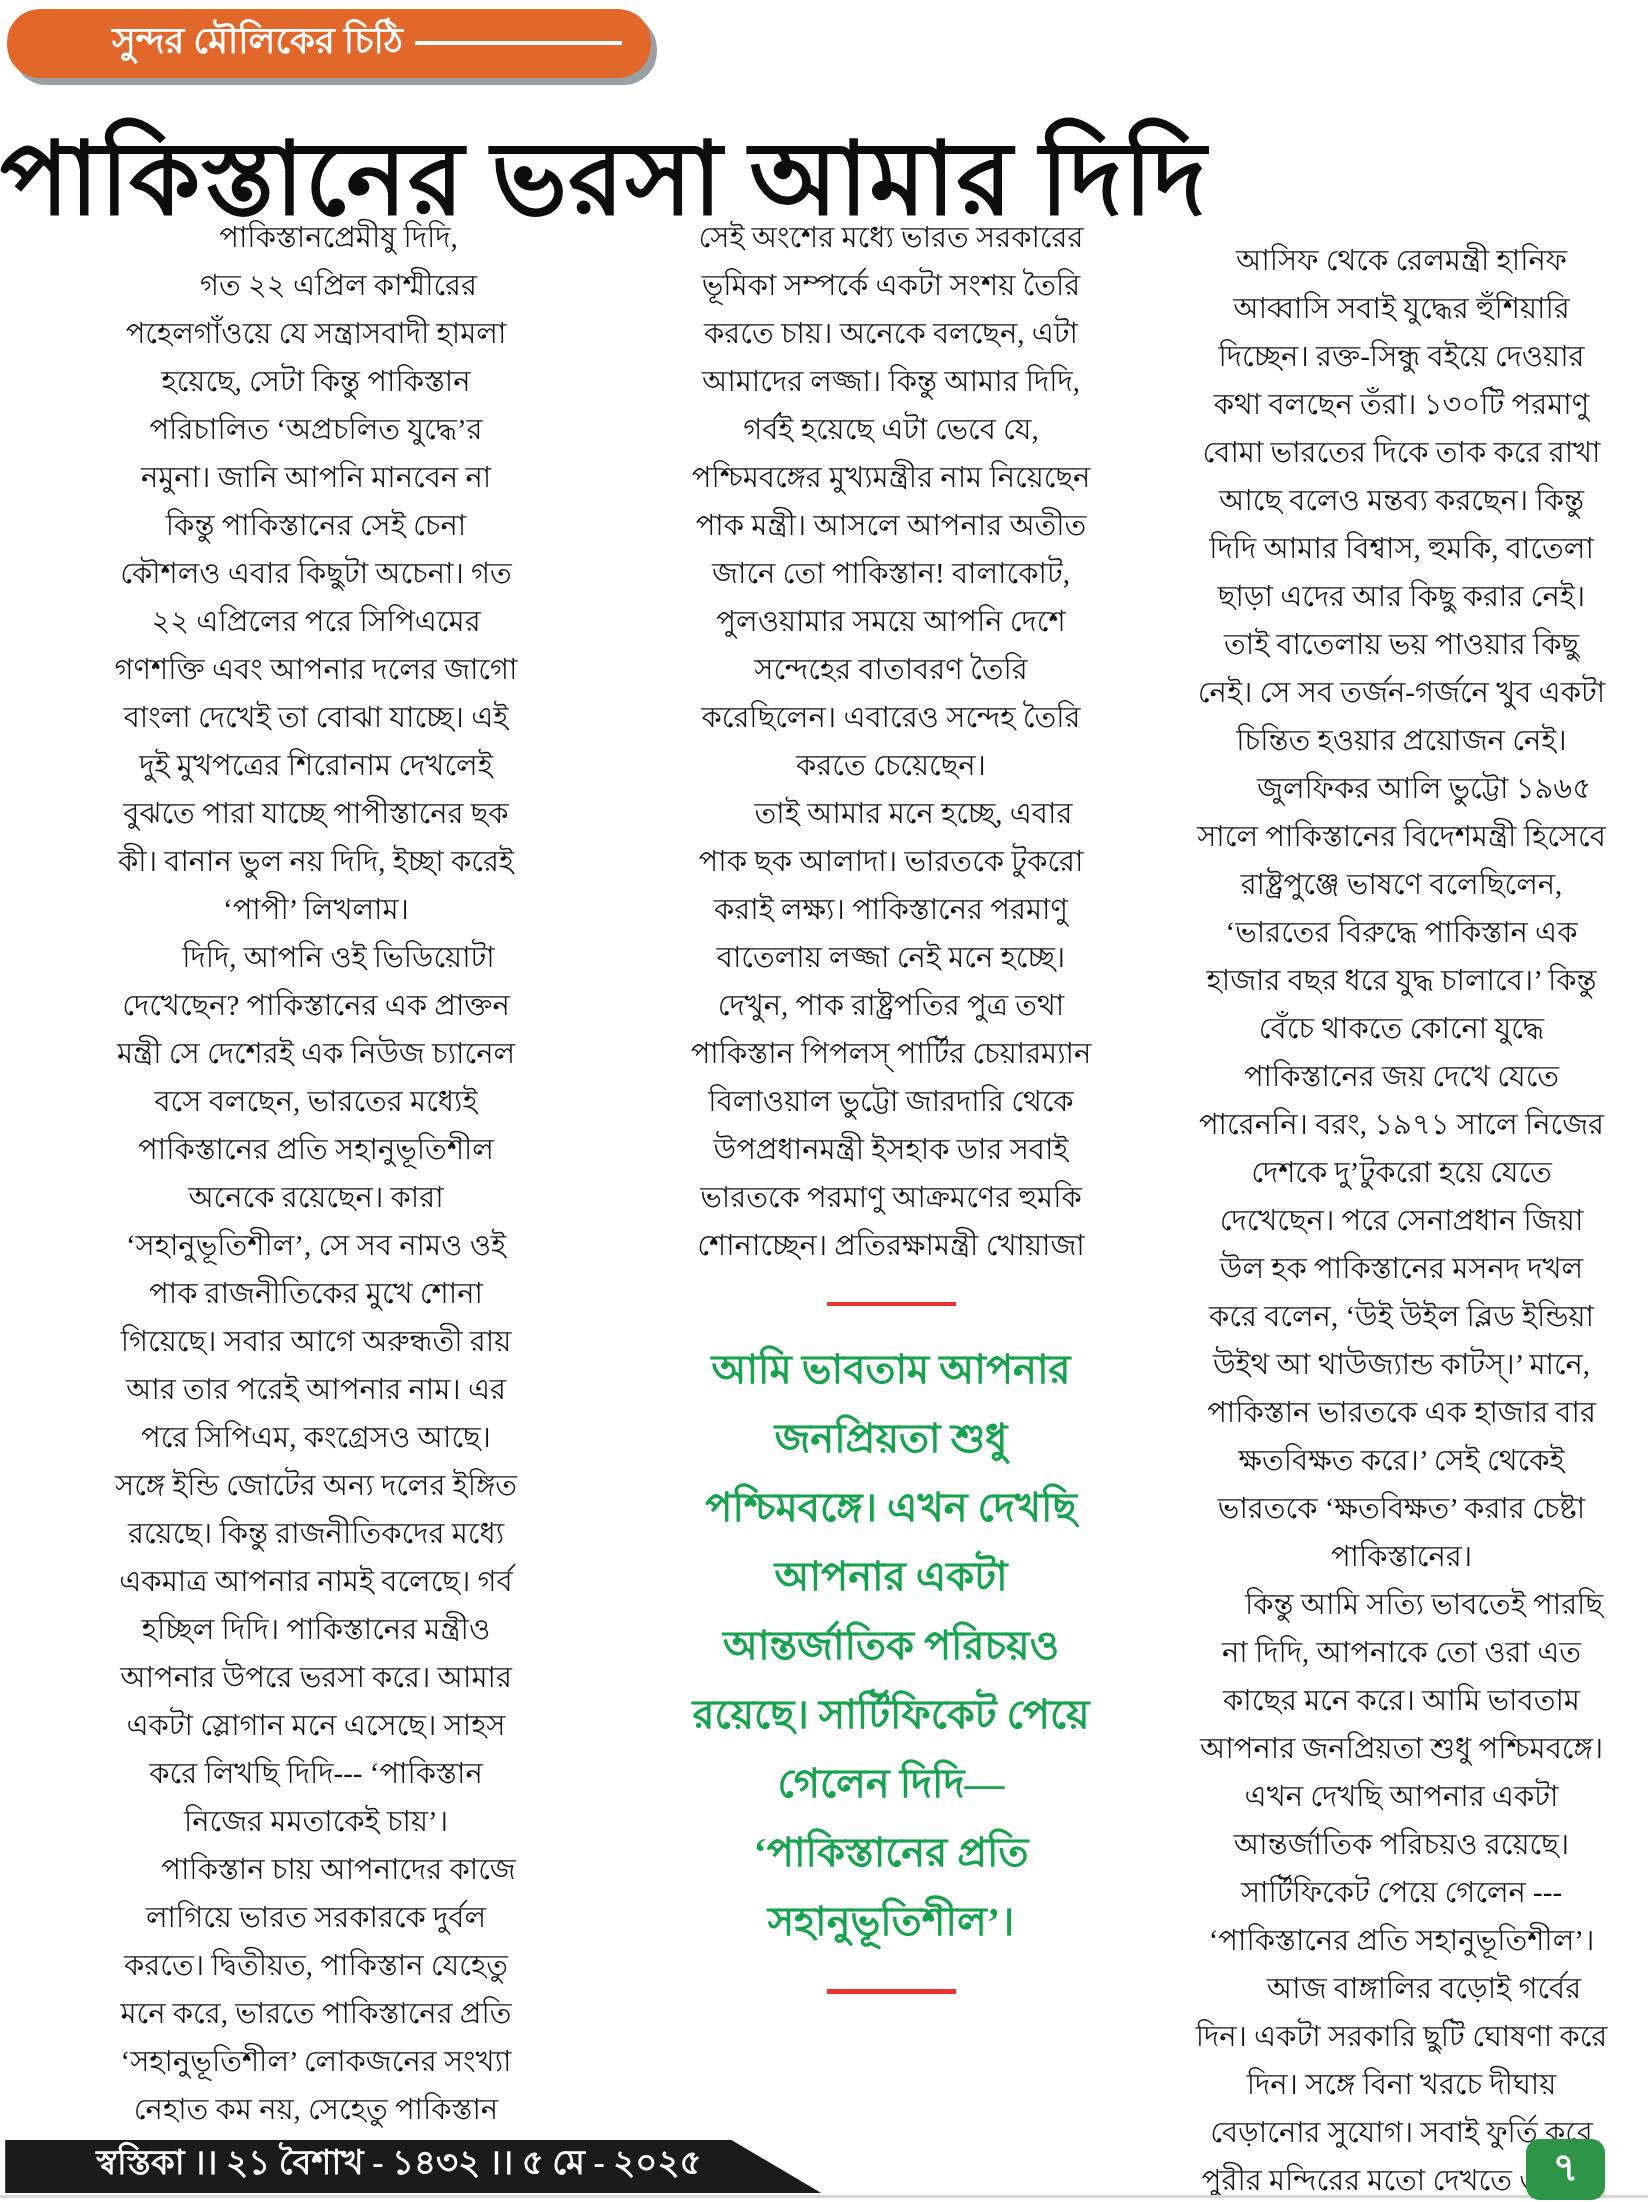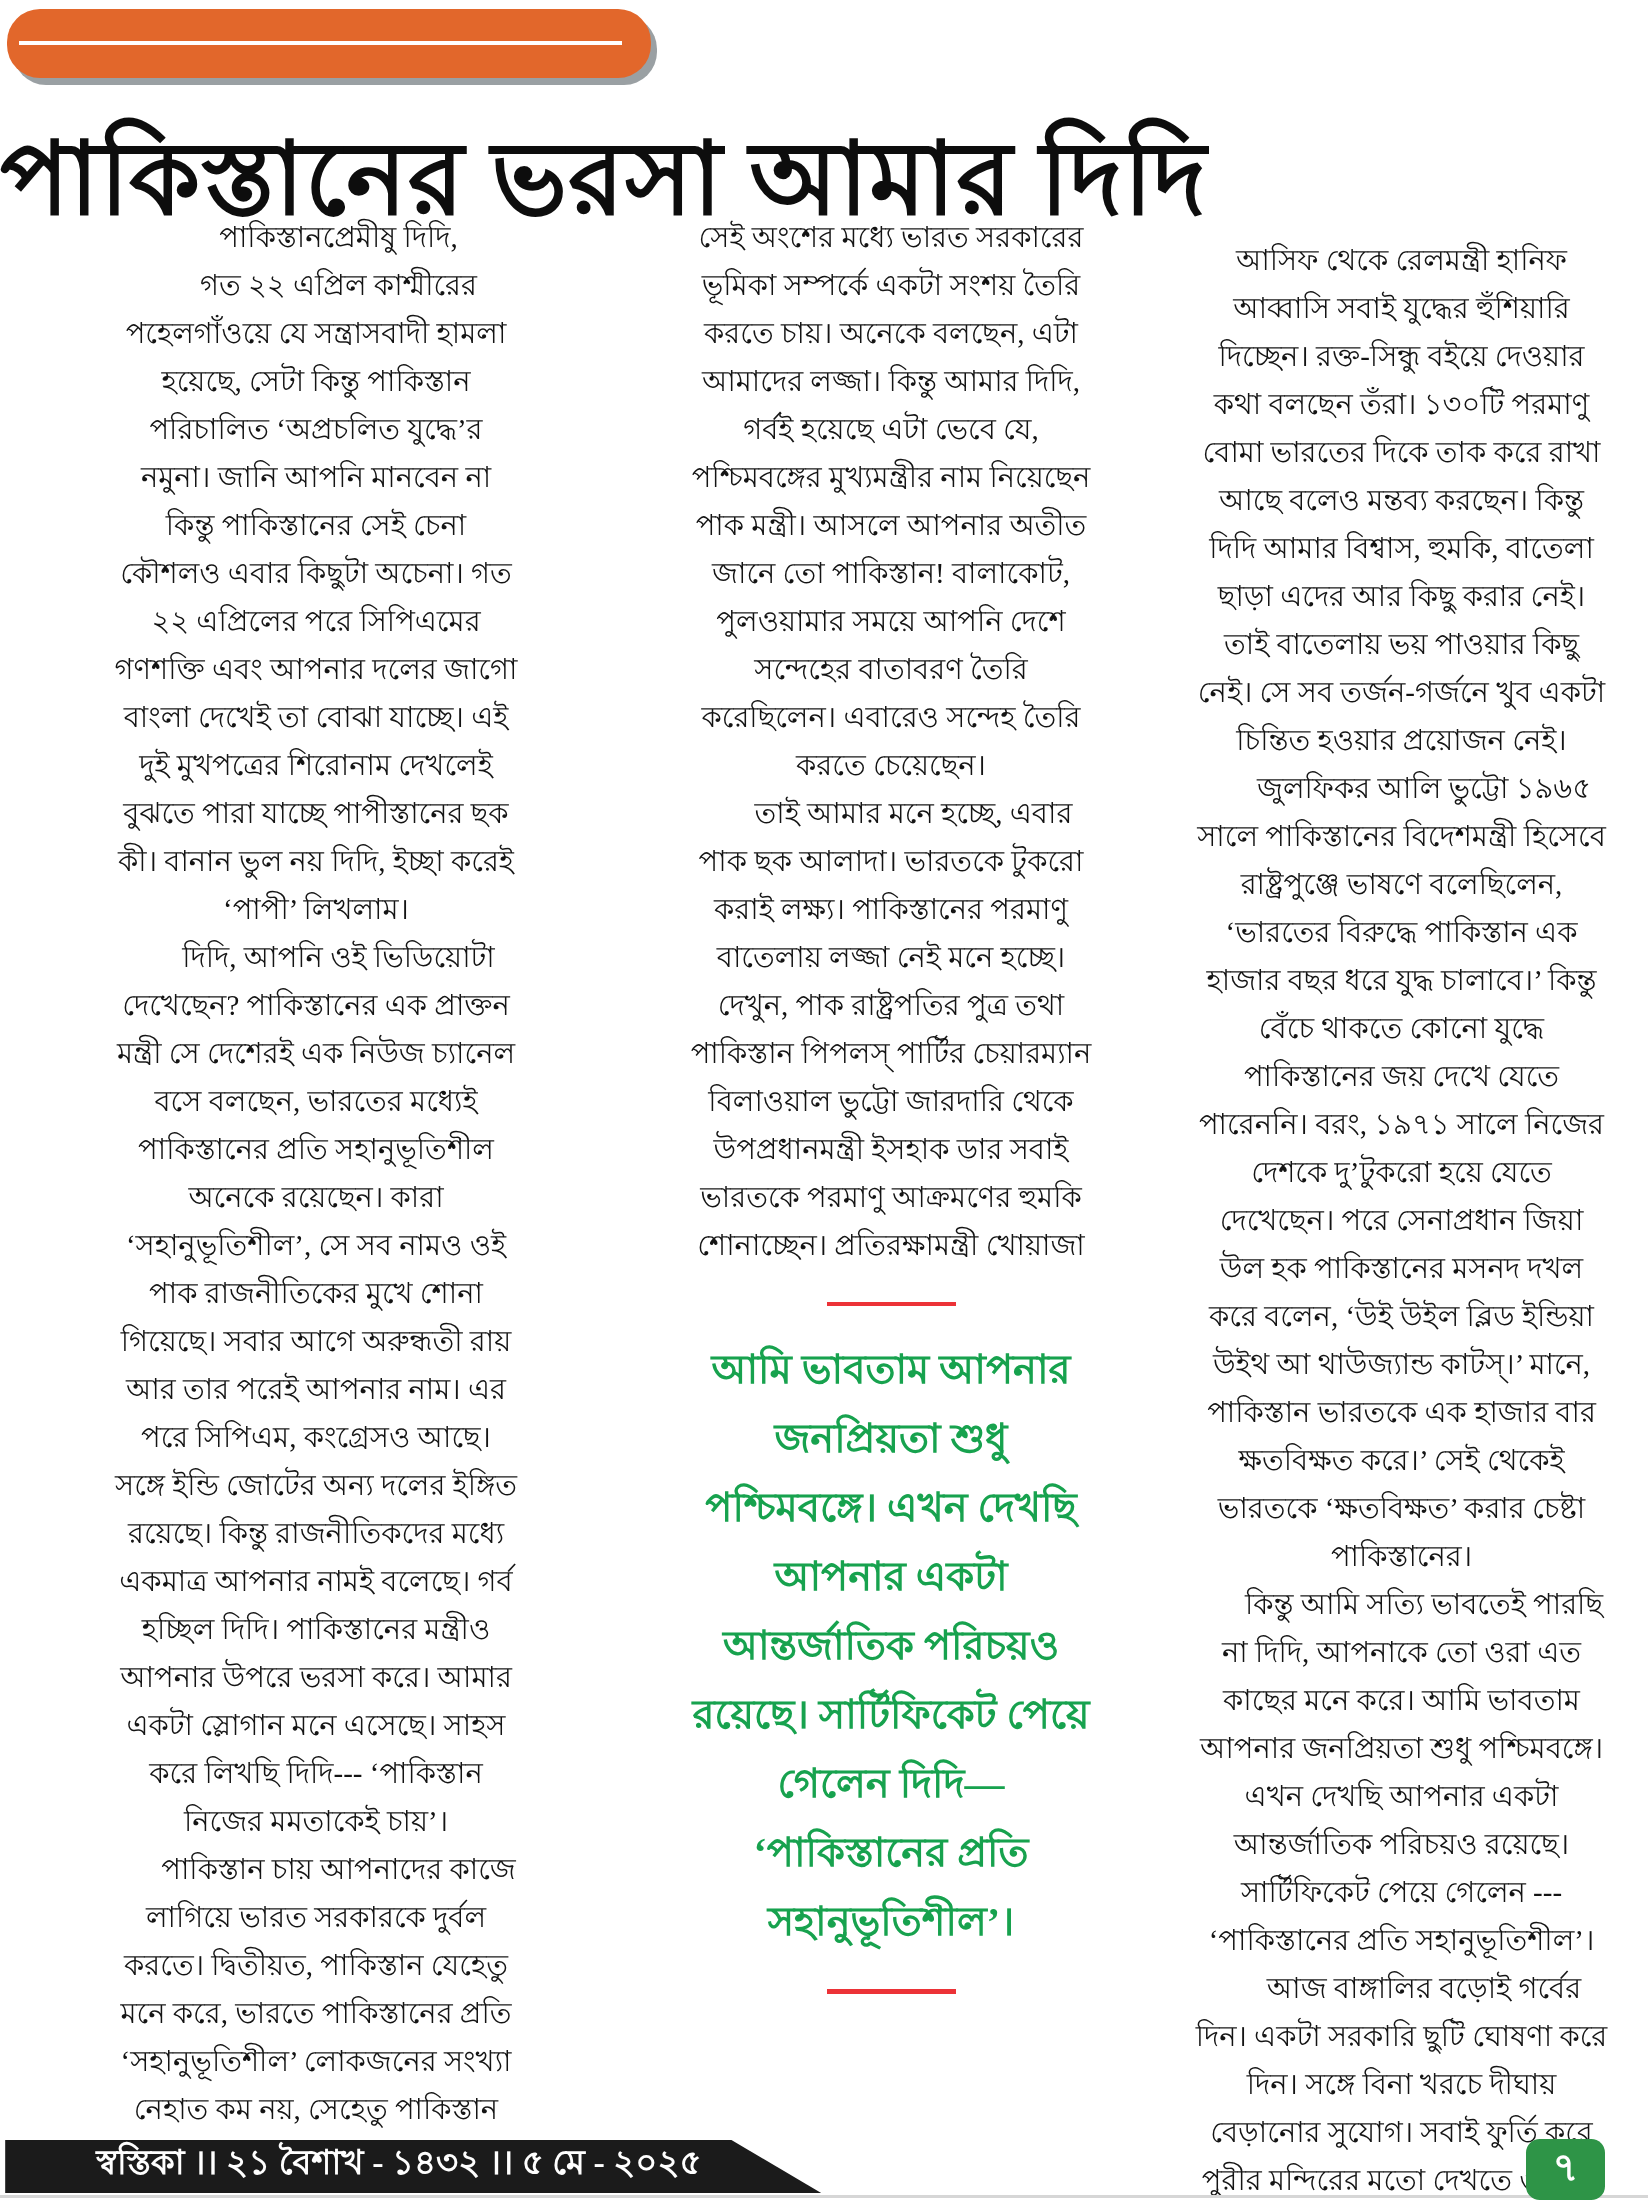--- a/index.html
+++ b/index.html
@@ -121,20 +121,21 @@
     font-size: 40px;
     font-weight: bold;
   }
 </style>
 </head>
 <body>
 
 <div class="page">
 
   <div class="banner">
+    <span class="banner-label">সুন্দর মৌলিকের চিঠি</span>
     <span class="banner-rule"></span>
   </div>
 
   <div class="headline">পাকিস্তানের ভরসা আমার দিদি</div>
 
   <div class="col col-1">
     <p class="indent">পাকিস্তানপ্রেমীষু দিদি,</p>
     <p class="indent">গত ২২ এপ্রিল কাশ্মীরের পহেলগাঁওয়ে যে সন্ত্রাসবাদী হামলা হয়েছে, সেটা কিন্তু পাকিস্তান পরিচালিত ‘অপ্রচলিত যুদ্ধে’র নমুনা। জানি আপনি মানবেন না কিন্তু পাকিস্তানের সেই চেনা কৌশলও এবার কিছুটা অচেনা। গত ২২ এপ্রিলের পরে সিপিএমের গণশক্তি এবং আপনার দলের জাগো বাংলা দেখেই তা বোঝা যাচ্ছে। এই দুই মুখপত্রের শিরোনাম দেখলেই বুঝতে পারা যাচ্ছে পাপীস্তানের ছক কী। বানান ভুল নয় দিদি, ইচ্ছা করেই ‘পাপী’ লিখলাম।</p>
     <p class="indent">দিদি, আপনি ওই ভিডিয়োটা দেখেছেন? পাকিস্তানের এক প্রাক্তন মন্ত্রী সে দেশেরই এক নিউজ চ্যানেল বসে বলছেন, ভারতের মধ্যেই পাকিস্তানের প্রতি সহানুভূতিশীল অনেকে রয়েছেন। কারা ‘সহানুভূতিশীল’, সে সব নামও ওই পাক রাজনীতিকের মুখে শোনা গিয়েছে। সবার আগে অরুন্ধতী রায় আর তার পরেই আপনার নাম। এর পরে সিপিএম, কংগ্রেসও আছে। সঙ্গে ইন্ডি জোটের অন্য দলের ইঙ্গিত রয়েছে। কিন্তু রাজনীতিকদের মধ্যে একমাত্র আপনার নামই বলেছে। গর্ব হচ্ছিল দিদি। পাকিস্তানের মন্ত্রীও আপনার উপরে ভরসা করে। আমার একটা স্লোগান মনে এসেছে। সাহস করে লিখছি দিদি--- ‘পাকিস্তান নিজের মমতাকেই চায়’।</p>
     <p class="indent">পাকিস্তান চায় আপনাদের কাজে লাগিয়ে ভারত সরকারকে দুর্বল করতে। দ্বিতীয়ত, পাকিস্তান যেহেতু মনে করে, ভারতে পাকিস্তানের প্রতি ‘সহানুভূতিশীল’ লোকজনের সংখ্যা নেহাত কম নয়, সেহেতু পাকিস্তান এখনই</p>

